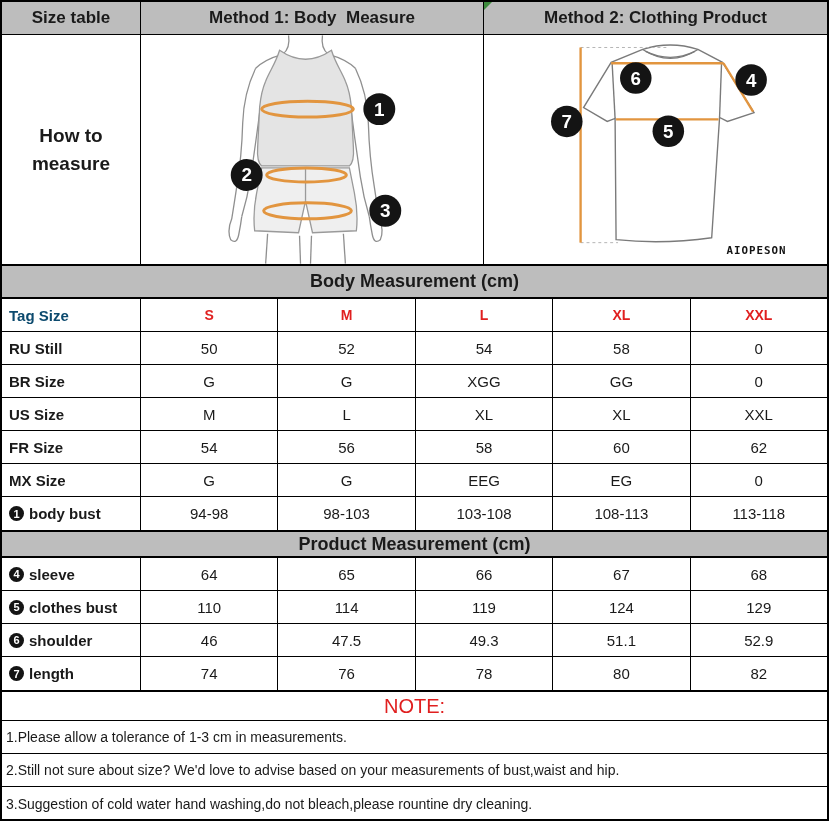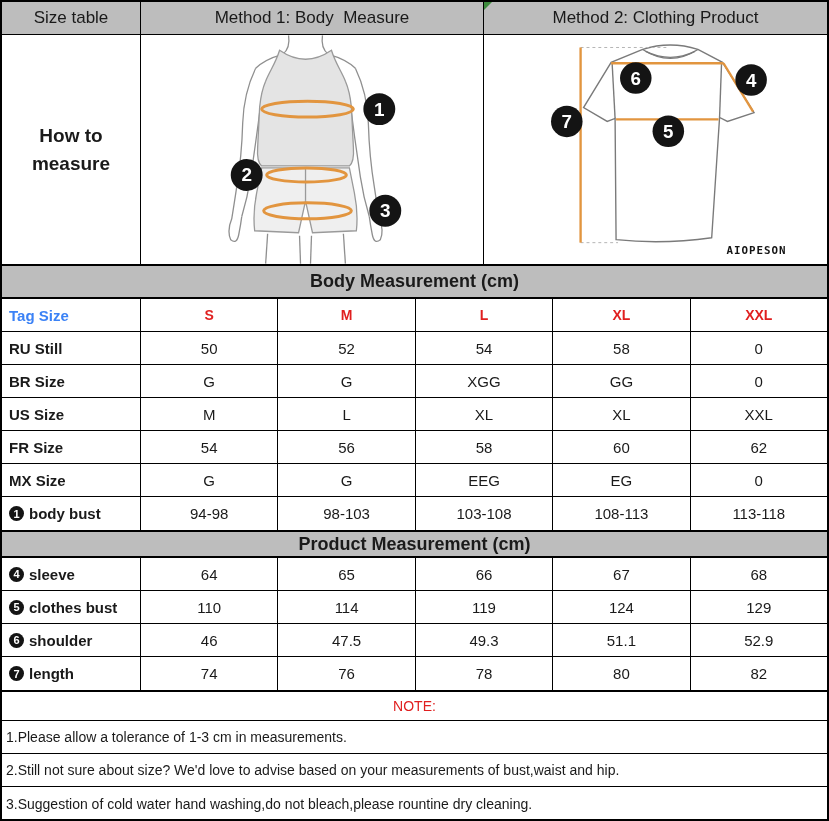--- a/index.html
+++ b/index.html
@@ -12,50 +12,50 @@
     color:#1a1a1a;
     overflow:hidden;
   }
   .row { display:grid; }
   .r-top    { grid-template-columns:138px 343px 1fr; }
   .r-data   { grid-template-columns:138px repeat(5,1fr); }
   .cell { display:flex; align-items:center; justify-content:center; min-width:0; }
   .cell + .cell { border-left:1px solid #000; }
 
   .header-row { height:33px; border-bottom:1px solid #000; }
-  .header-row .cell { background:#bdbdbd; font-weight:normal; font-size:17px; position:relative; }
+  .header-row .cell { background:#bdbdbd; font-weight:bold; font-size:17px; position:relative; }
   .method1-cell span { white-space:pre; }
   .green-tri { position:absolute; left:0; top:0; width:0; height:0;
                border-top:8px solid #3d8b3d; border-right:8px solid transparent; }
 
   .images-row { height:229px; }
   .how-label { font-weight:bold; font-size:19px; text-align:center; line-height:1.45; }
   .diagram-cell { background:#fff; padding:0; }
   .diagram-cell svg { display:block; width:100%; height:100%; }
 
   .band { height:35px; border-top:2px solid #000; border-bottom:2px solid #000;
           background:#bdbdbd; display:flex; align-items:center; justify-content:center;
           font-weight:bold; font-size:18px; }
   .band2 { height:28px; }
 
   .data-row { height:33px; border-bottom:1px solid #000; }
   .data-row:last-of-type { border-bottom:1px solid #000; }
   .no-bb { border-bottom:none !important; }
   .label-cell { justify-content:flex-start; padding-left:7px; font-weight:bold; font-size:15px; }
   .value-cell { font-size:15px; }
-  .tag-row .label-cell { color:#3b82f6; }
+  .tag-row .label-cell { color:#0c4a6e; }
   .tag-row .value-cell { color:#e01f1f; font-weight:bold; font-size:14px; }
 
   .badge { width:15px; height:15px; border-radius:50%; background:#141414; color:#fff;
            font-size:11px; font-weight:bold; display:inline-flex; align-items:center;
            justify-content:center; margin-right:5px; flex:0 0 auto; }
 
   .note-title { height:31px; border-top:2px solid #000; border-bottom:1px solid #000;
                 display:flex; align-items:center; justify-content:center;
-                color:#e01f1f; font-size:14px; }
+                color:#e01f1f; font-size:20px; }
   .note-row { height:33px; border-bottom:1px solid #000; display:flex; align-items:center;
               padding-left:4px; font-size:14px;text-align:right; }
   .note-row.last { border-bottom:none; }
 
   text.marker { fill:#fff; font-family:"Liberation Sans", sans-serif; font-size:19px; font-weight:bold; }
   text.wm { fill:#141414; font-family:"DejaVu Sans Mono", monospace; font-size:11px; font-weight:bold; letter-spacing:1px; }
 </style>
 </head>
 <body>
 

